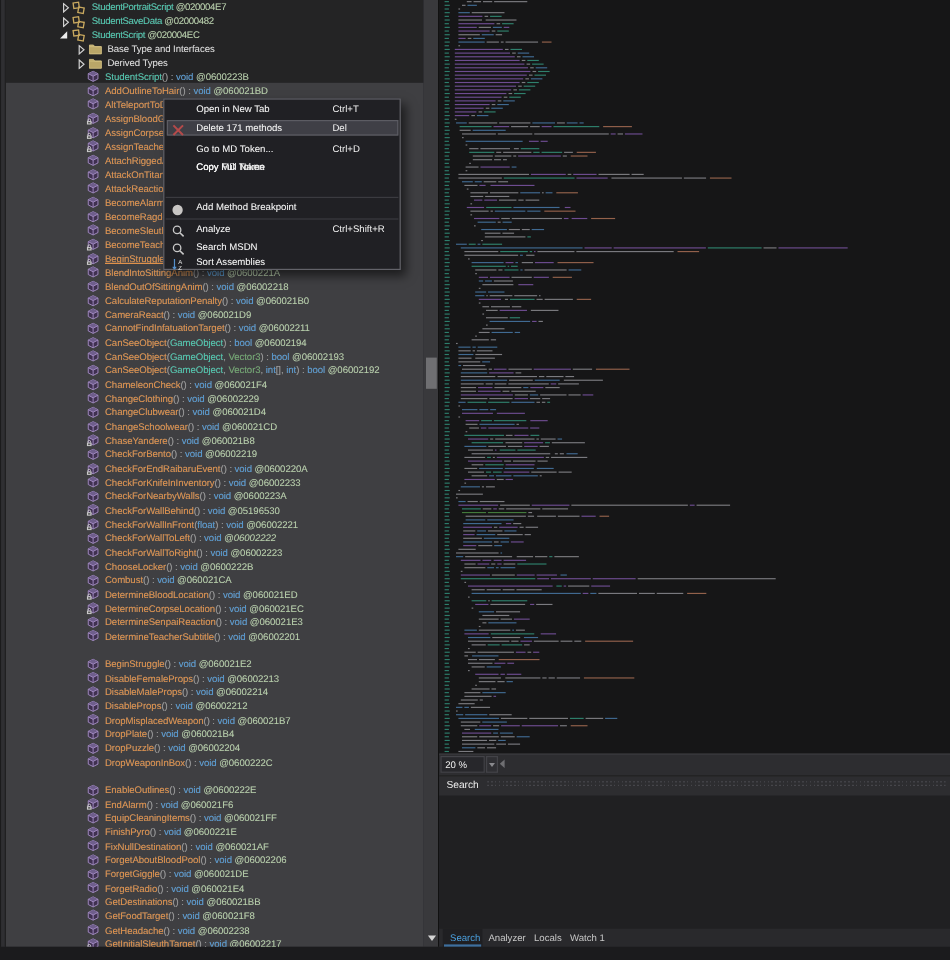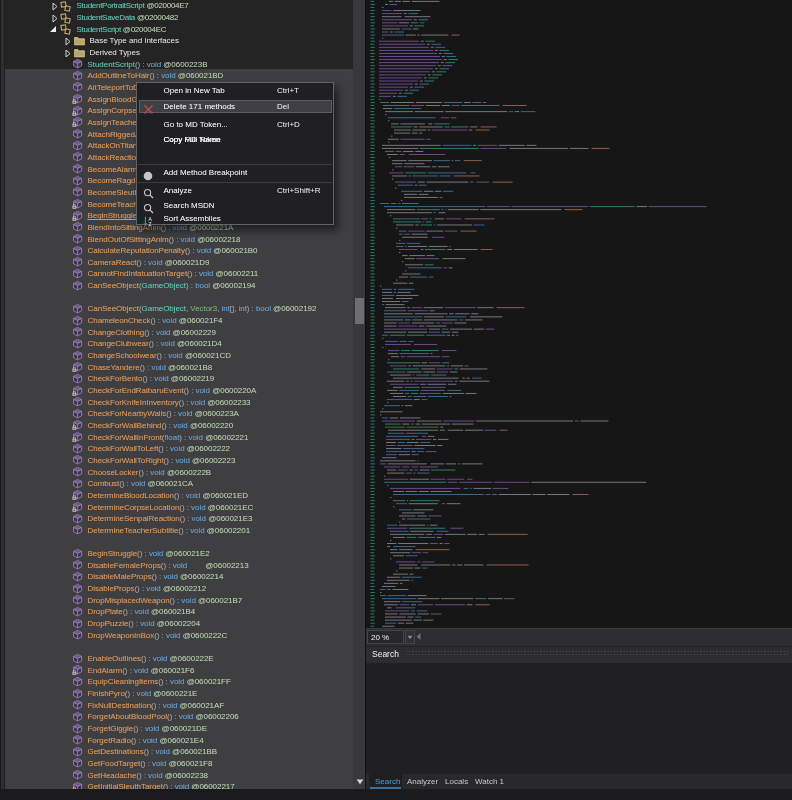--- a/index.html
+++ b/index.html
@@ -260,20 +260,28 @@
       <div class="tx" style="left:82.5px"><span style="color:#e0914a;">CannotFindInfatuationTarget</span><span style="color:#9b9b9b;">(</span><span style="color:#9b9b9b;">) : </span><span style="color:#569cd6;">void</span><span style="color:#b5cea8;text-align:center;"> @06002211</span></div>
     </div>
 <div class="row" style="top:280.12px">
       <div class="ic" style="left:67.5px;top:0.5px"><svg width="9.2" height="9.2" viewBox="0 0 10 10" style="overflow:visible">
           <polygon points="5,0.4 9.4,2.6 9.4,7.4 5,9.6 0.6,7.4 0.6,2.6" fill="#3f3050" stroke="#a48cc4" stroke-width="0.85"></polygon>
           <polygon points="5,0.4 9.4,2.6 5,4.9 0.6,2.6" fill="#6f5e8c"></polygon>
           <path d="M0.6 2.6 L5 4.9 L9.4 2.6 M5 4.9 V9.6" fill="none" stroke="#a48cc4" stroke-width="0.85"></path>
         </svg></div>
       <div class="tx" style="left:82.5px"><span style="color:#e0914a;">CanSeeObject</span><span style="color:#9b9b9b;">(</span><span style="color:#4ec9b0;">GameObject</span><span style="color:#9b9b9b;">) : </span><span style="color:#569cd6;">bool</span><span style="color:#b5cea8;"> @06002194</span></div>
     </div>
+<div class="row" style="top:291.77px">
+      <div class="ic" style="left:67.5px;top:0.5px"><svg width="9.2" height="9.2" viewBox="0 0 10 10" style="overflow:visible">
+          <polygon points="5,0.4 9.4,2.6 9.4,7.4 5,9.6 0.6,7.4 0.6,2.6" fill="#3f3050" stroke="#a48cc4" stroke-width="0.85"></polygon>
+          <polygon points="5,0.4 9.4,2.6 5,4.9 0.6,2.6" fill="#6f5e8c"></polygon>
+          <path d="M0.6 2.6 L5 4.9 L9.4 2.6 M5 4.9 V9.6" fill="none" stroke="#a48cc4" stroke-width="0.85"></path>
+        </svg></div>
+      <div class="tx" style="left:82.5px"><span style="color:#e0914a;">CanSeeObject</span><span style="color:#9b9b9b;">(</span><span style="color:#4ec9b0;">GameObject</span><span style="color:#9b9b9b;">, </span><span style="color:#6fa86f;">Vector3</span><span style="color:#9b9b9b;">) : </span><span style="color:#569cd6;">bool</span><span style="color:#b5cea8;"> @06002193</span></div>
+    </div>
 <div class="row" style="top:303.43px">
       <div class="ic" style="left:67.5px;top:0.5px"><svg width="9.2" height="9.2" viewBox="0 0 10 10" style="overflow:visible">
           <polygon points="5,0.4 9.4,2.6 9.4,7.4 5,9.6 0.6,7.4 0.6,2.6" fill="#3f3050" stroke="#a48cc4" stroke-width="0.85"></polygon>
           <polygon points="5,0.4 9.4,2.6 5,4.9 0.6,2.6" fill="#6f5e8c"></polygon>
           <path d="M0.6 2.6 L5 4.9 L9.4 2.6 M5 4.9 V9.6" fill="none" stroke="#a48cc4" stroke-width="0.85"></path>
         </svg></div>
       <div class="tx" style="left:82.5px"><span style="color:#e0914a;">CanSeeObject</span><span style="color:#9b9b9b;">(</span><span style="color:#4ec9b0;">GameObject</span><span style="color:#9b9b9b;">, </span><span style="color:#6fa86f;">Vector3</span><span style="color:#9b9b9b;">, </span><span style="color:#569cd6;">int</span><span style="color:#9b9b9b;">[], </span><span style="color:#569cd6;">int</span><span style="color:#9b9b9b;">) : </span><span style="color:#569cd6;">bool</span><span style="color:#b5cea8;"> @06002192</span></div>
     </div>
 <div class="row" style="top:315.08px">
       <div class="ic" style="left:67.5px;top:0.5px"><svg width="9.2" height="9.2" viewBox="0 0 10 10" style="overflow:visible">
@@ -361,42 +369,42 @@
       <div class="ic" style="left:67.5px;top:0.5px"><svg width="9.2" height="9.2" viewBox="0 0 10 10" style="overflow:visible">
           <polygon points="5,0.4 9.4,2.6 9.4,7.4 5,9.6 0.6,7.4 0.6,2.6" fill="#3f3050" stroke="#a48cc4" stroke-width="0.85"></polygon>
           <polygon points="5,0.4 9.4,2.6 5,4.9 0.6,2.6" fill="#6f5e8c"></polygon>
           <path d="M0.6 2.6 L5 4.9 L9.4 2.6 M5 4.9 V9.6" fill="none" stroke="#a48cc4" stroke-width="0.85"></path>
           <g transform="translate(-1.2,5.2)">
             <rect x="0.6" y="2.2" width="4.2" height="3.2" fill="#c9c9c9"></rect>
             <path d="M1.5 2.2 V1.5 a1.2 1.2 0 0 1 2.4 0 V2.2" fill="none" stroke="#c9c9c9" stroke-width="0.9"></path>
             <rect x="1.7" y="3.1" width="2" height="1.4" fill="#555"></rect>
           </g>
         </svg></div>
-      <div class="tx" style="left:82.5px"><span style="color:#e0914a;">CheckForWallBehind</span><span style="color:#9b9b9b;">(</span><span style="color:#9b9b9b;">) : </span><span style="color:#569cd6;">void</span><span style="color:#b5cea8;"> @06002220</span></div>
+      <div class="tx" style="left:82.5px"><span style="color:#e0914a;">CheckForWallBehind</span><span style="color:#9b9b9b;">(</span><span style="color:#9b9b9b;">) : </span><span style="color:#569cd6;">void</span><span style="color:#b5cea8;"> @05196530</span></div>
     </div>
 <div class="row" style="top:431.63px">
       <div class="ic" style="left:67.5px;top:0.5px"><svg width="9.2" height="9.2" viewBox="0 0 10 10" style="overflow:visible">
           <polygon points="5,0.4 9.4,2.6 9.4,7.4 5,9.6 0.6,7.4 0.6,2.6" fill="#3f3050" stroke="#a48cc4" stroke-width="0.85"></polygon>
           <polygon points="5,0.4 9.4,2.6 5,4.9 0.6,2.6" fill="#6f5e8c"></polygon>
           <path d="M0.6 2.6 L5 4.9 L9.4 2.6 M5 4.9 V9.6" fill="none" stroke="#a48cc4" stroke-width="0.85"></path>
           <g transform="translate(-1.2,5.2)">
             <rect x="0.6" y="2.2" width="4.2" height="3.2" fill="#c9c9c9"></rect>
             <path d="M1.5 2.2 V1.5 a1.2 1.2 0 0 1 2.4 0 V2.2" fill="none" stroke="#c9c9c9" stroke-width="0.9"></path>
             <rect x="1.7" y="3.1" width="2" height="1.4" fill="#555"></rect>
           </g>
         </svg></div>
       <div class="tx" style="left:82.5px"><span style="color:#e0914a;">CheckForWallInFront</span><span style="color:#9b9b9b;">(</span><span style="color:#569cd6;">float</span><span style="color:#9b9b9b;">) : </span><span style="color:#569cd6;">void</span><span style="color:#b5cea8;"> @06002221</span></div>
     </div>
 <div class="row" style="top:443.29px">
       <div class="ic" style="left:67.5px;top:0.5px"><svg width="9.2" height="9.2" viewBox="0 0 10 10" style="overflow:visible">
           <polygon points="5,0.4 9.4,2.6 9.4,7.4 5,9.6 0.6,7.4 0.6,2.6" fill="#3f3050" stroke="#a48cc4" stroke-width="0.85"></polygon>
           <polygon points="5,0.4 9.4,2.6 5,4.9 0.6,2.6" fill="#6f5e8c"></polygon>
           <path d="M0.6 2.6 L5 4.9 L9.4 2.6 M5 4.9 V9.6" fill="none" stroke="#a48cc4" stroke-width="0.85"></path>
         </svg></div>
-      <div class="tx" style="left:82.5px"><span style="color:#e0914a;">CheckForWallToLeft</span><span style="color:#9b9b9b;">(</span><span style="color:#9b9b9b;">) : </span><span style="color:#569cd6;">void</span><span style="color:#b5cea8;"> @06002222</span></div>
+      <div class="tx" style="left:82.5px"><span style="color:#e0914a;">CheckForWallToLeft</span><span style="color:#9b9b9b;">(</span><span style="color:#9b9b9b;">) : </span><span style="color:#569cd6;">void</span><span style="color:#b5cea8;font-style:italic;"> @06002222</span></div>
     </div>
 <div class="row" style="top:454.94px">
       <div class="ic" style="left:67.5px;top:0.5px"><svg width="9.2" height="9.2" viewBox="0 0 10 10" style="overflow:visible">
           <polygon points="5,0.4 9.4,2.6 9.4,7.4 5,9.6 0.6,7.4 0.6,2.6" fill="#3f3050" stroke="#a48cc4" stroke-width="0.85"></polygon>
           <polygon points="5,0.4 9.4,2.6 5,4.9 0.6,2.6" fill="#6f5e8c"></polygon>
           <path d="M0.6 2.6 L5 4.9 L9.4 2.6 M5 4.9 V9.6" fill="none" stroke="#a48cc4" stroke-width="0.85"></path>
         </svg></div>
       <div class="tx" style="left:82.5px"><span style="color:#e0914a;">CheckForWallToRight</span><span style="color:#9b9b9b;">(</span><span style="color:#9b9b9b;">) : </span><span style="color:#569cd6;">void</span><span style="color:#b5cea8;"> @06002223</span></div>
     </div>
 <div class="row" style="top:466.60px">
@@ -464,21 +472,21 @@
           <path d="M0.6 2.6 L5 4.9 L9.4 2.6 M5 4.9 V9.6" fill="none" stroke="#a48cc4" stroke-width="0.85"></path>
         </svg></div>
       <div class="tx" style="left:82.5px"><span style="color:#e0914a;">BeginStruggle</span><span style="color:#9b9b9b;">(</span><span style="color:#9b9b9b;">) : </span><span style="color:#569cd6;">void</span><span style="color:#b5cea8;"> @060021E2</span></div>
     </div>
 <div class="row" style="top:559.84px">
       <div class="ic" style="left:67.5px;top:0.5px"><svg width="9.2" height="9.2" viewBox="0 0 10 10" style="overflow:visible">
           <polygon points="5,0.4 9.4,2.6 9.4,7.4 5,9.6 0.6,7.4 0.6,2.6" fill="#3f3050" stroke="#a48cc4" stroke-width="0.85"></polygon>
           <polygon points="5,0.4 9.4,2.6 5,4.9 0.6,2.6" fill="#6f5e8c"></polygon>
           <path d="M0.6 2.6 L5 4.9 L9.4 2.6 M5 4.9 V9.6" fill="none" stroke="#a48cc4" stroke-width="0.85"></path>
         </svg></div>
-      <div class="tx" style="left:82.5px"><span style="color:#e0914a;">DisableFemaleProps</span><span style="color:#9b9b9b;">(</span><span style="color:#9b9b9b;">) : </span><span style="color:#569cd6;">void</span><span style="color:#b5cea8;padding-left:16px;"> @06002213</span></div>
+      <div class="tx" style="left:82.5px"><span style="color:#e0914a;">DisableFemaleProps</span><span style="color:#9b9b9b;">(</span><span style="color:#9b9b9b;">) : </span><span style="color:#569cd6;">void</span><span style="color:#b5cea8;"> @06002213</span></div>
     </div>
 <div class="row" style="top:571.49px">
       <div class="ic" style="left:67.5px;top:0.5px"><svg width="9.2" height="9.2" viewBox="0 0 10 10" style="overflow:visible">
           <polygon points="5,0.4 9.4,2.6 9.4,7.4 5,9.6 0.6,7.4 0.6,2.6" fill="#3f3050" stroke="#a48cc4" stroke-width="0.85"></polygon>
           <polygon points="5,0.4 9.4,2.6 5,4.9 0.6,2.6" fill="#6f5e8c"></polygon>
           <path d="M0.6 2.6 L5 4.9 L9.4 2.6 M5 4.9 V9.6" fill="none" stroke="#a48cc4" stroke-width="0.85"></path>
         </svg></div>
       <div class="tx" style="left:82.5px"><span style="color:#e0914a;">DisableMaleProps</span><span style="color:#9b9b9b;">(</span><span style="color:#9b9b9b;">) : </span><span style="color:#569cd6;">void</span><span style="color:#b5cea8;"> @06002214</span></div>
     </div>
 <div class="row" style="top:583.15px">

